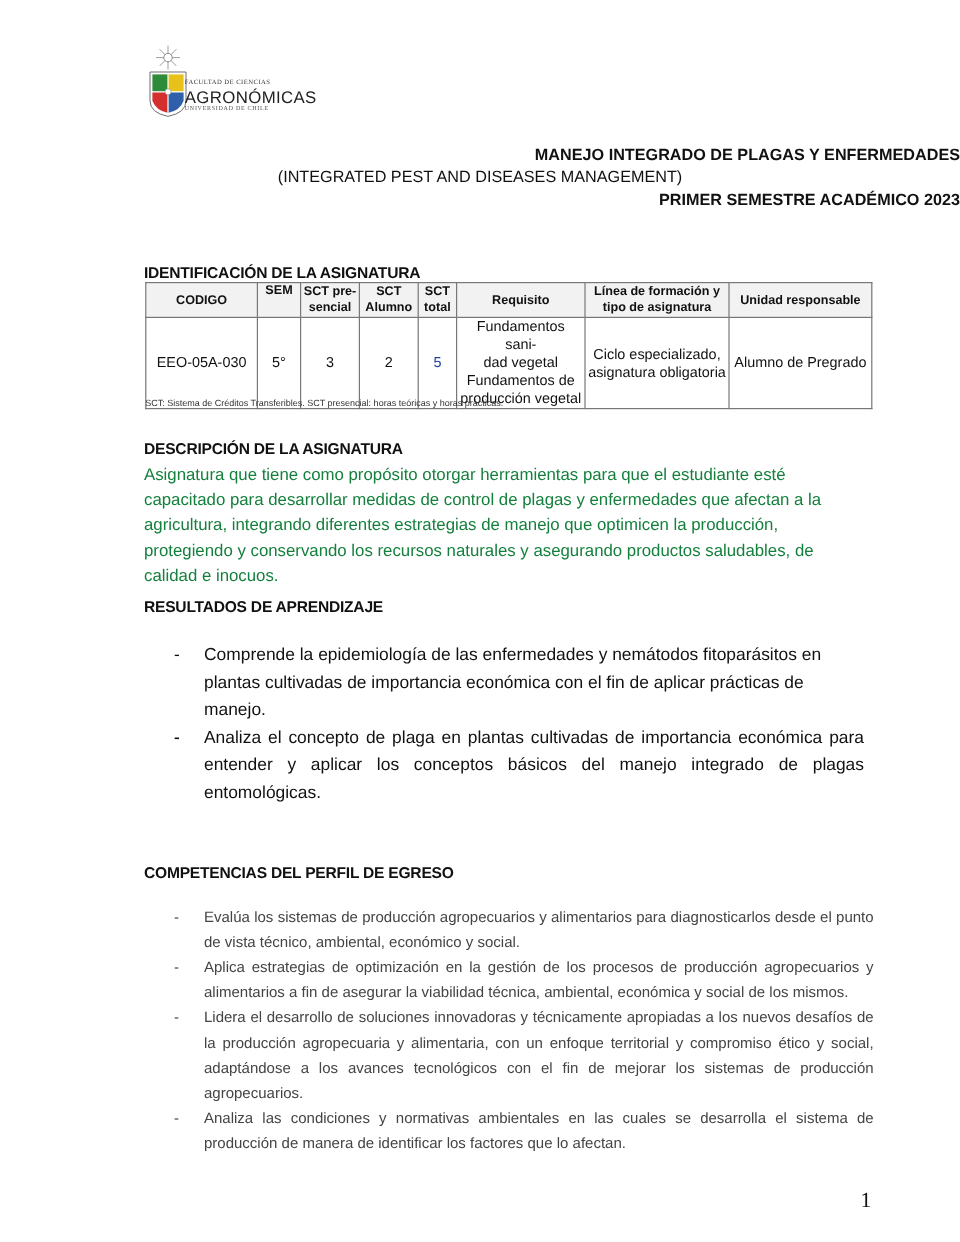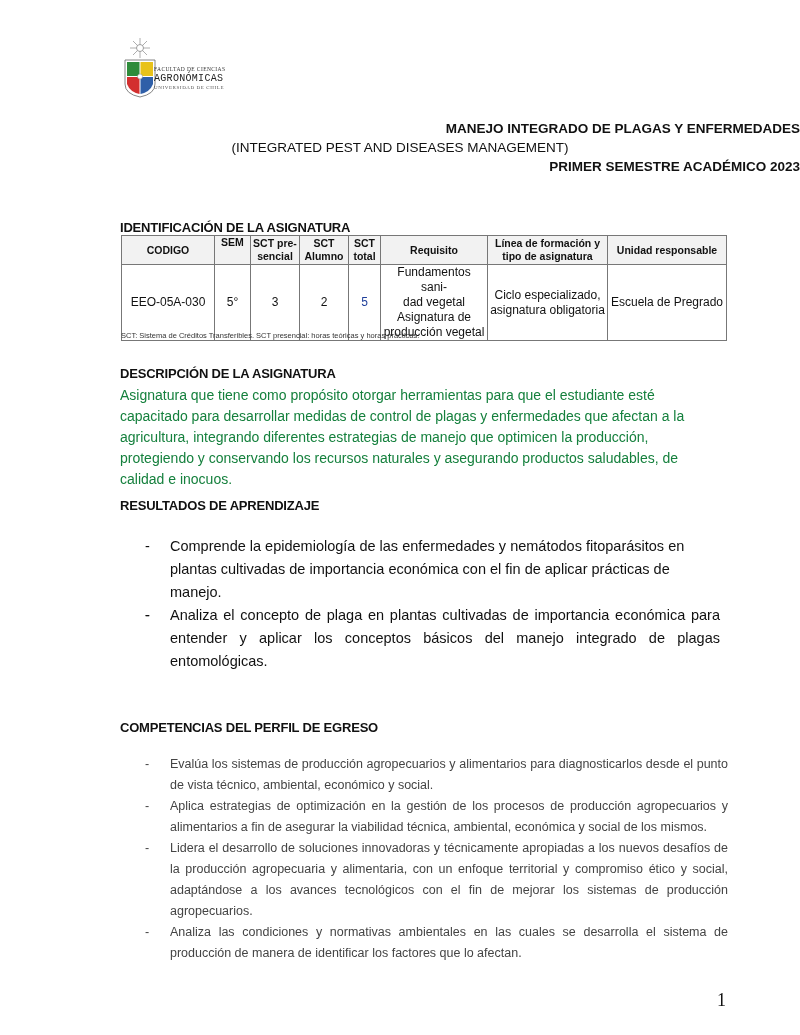--- a/index.html
+++ b/index.html
@@ -2,21 +2,21 @@
 <html><head>
 <meta charset="utf-8">
 <style>
   html, body { margin: 0; padding: 0; background: #ffffff; }
   body { width: 800px; height: 1035px; position: relative; overflow: hidden;
          font-family: "Liberation Sans", sans-serif; color: #111; }
   .logo { position: absolute; left: 118px; top: 36px; width: 120px; height: 62px; }
   .crest { position: absolute; left: 4px; top: 0; width: 36px; height: 62px; }
   .logo-text { position: absolute; left: 36px; top: 31px; line-height: 1; }
   .logo-l1 { font-family: "Liberation Serif", serif; font-size: 5.5px; letter-spacing: 0.4px; color: #333; }
-  .logo-l2 { font-family: Liberation Mono, monospace; font-size: 10px; color: #222; letter-spacing: 0.3px; margin-top: 1px; }
+  .logo-l2 { font-family: Liberation Sans, sans-serif; font-size: 14px; color: #222; letter-spacing: 0.3px; margin-top: 1px; }
   .logo-l3 { font-family: "Liberation Serif", serif; font-size: 5px; color: #555; letter-spacing: 0.6px; margin-top: 1px; }
 
   .titles { position: absolute; left: 0; width: 800px; top: 119px; text-align: center; font-size: 13.5px; line-height: 19px; }
   .titles .b { font-weight: bold; text-align: right; }
 
   h2.sec { position: absolute; left: 120px; margin: 0; font-size: 13px; font-weight: bold; letter-spacing: -0.2px; }
 
   table.ident { position: absolute; left: 121px; top: 235px; border-collapse: collapse; font-size: 11px; border-radius: 15px; }
   table.ident td, table.ident th { border: 1px solid #777; text-align: center; padding: 0 2px; }
   table.ident th { background: #f2f2f2; font-weight: bold; font-size: 10.5px; line-height: 13px; height: 28px; }
@@ -84,28 +84,28 @@
   </tr>
   <tr>
     <td>EEO-05A-030</td>
     <td>5°</td>
     <td>3</td>
     <td>2</td>
     <td class="blue">5</td>
     <td>
       <span>Fundamentos sani-</span><br>
       <span>dad vegetal</span><br>
-      <span>Asignatura de</span><br>
+      <span>Fundamentos de</span><br>
       <span>producción vegetal</span>
     </td>
     <td>
       <span>Ciclo especializado,</span><br>
       <span>asignatura obligatoria</span>
     </td>
-    <td>Escuela de Pregrado</td>
+    <td>Alumno de Pregrado</td>
   </tr>
 </tbody>
   </table>
 <div class="footnote">SCT: Sistema de Créditos Transferibles. SCT presencial: horas teóricas y horas prácticas.</div>
 
 <h2 class="sec" style="top:366px;">DESCRIPCIÓN DE LA ASIGNATURA</h2>
 <div class="desc">Asignatura que tiene como propósito otorgar herramientas para que el estudiante esté capacitado para desarrollar medidas de control de plagas y enfermedades que afectan a la agricultura, integrando diferentes estrategias de manejo que optimicen la producción, protegiendo y conservando los recursos naturales y asegurando productos saludables, de calidad e inocuos.</div>
 
 <h2 class="sec" style="top:498px;">RESULTADOS DE APRENDIZAJE</h2>
 <ul class="outcomes">

